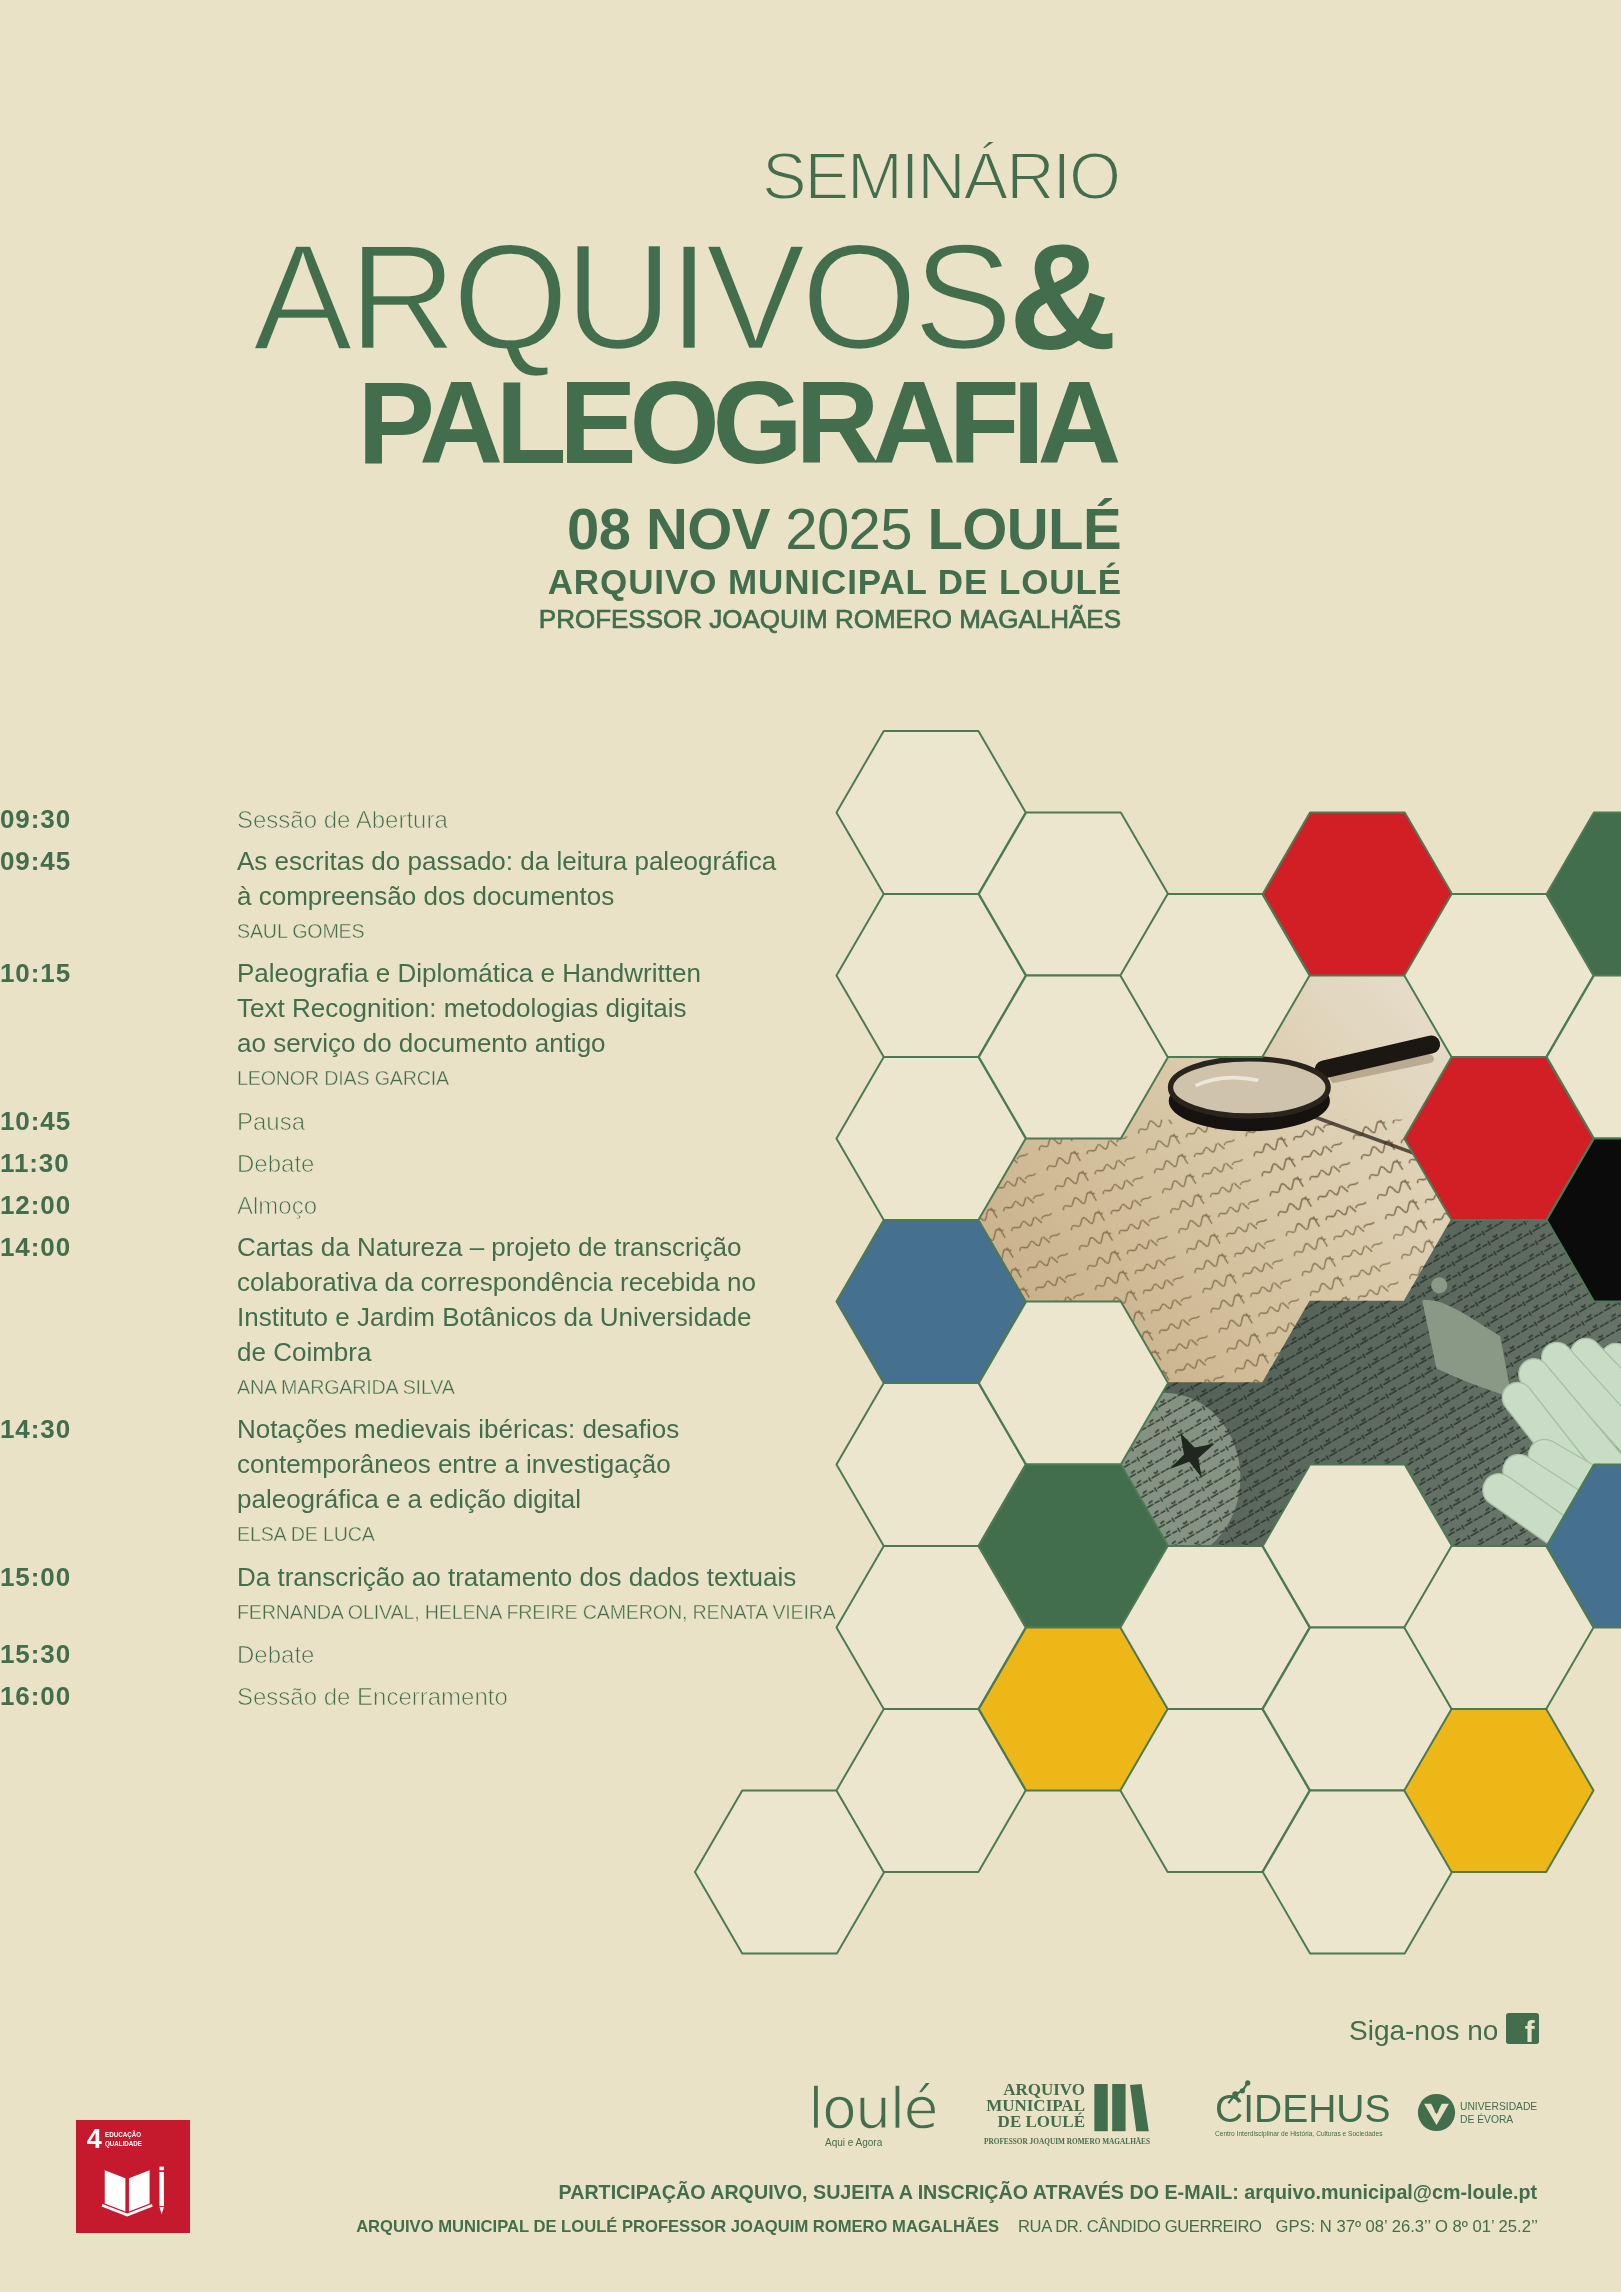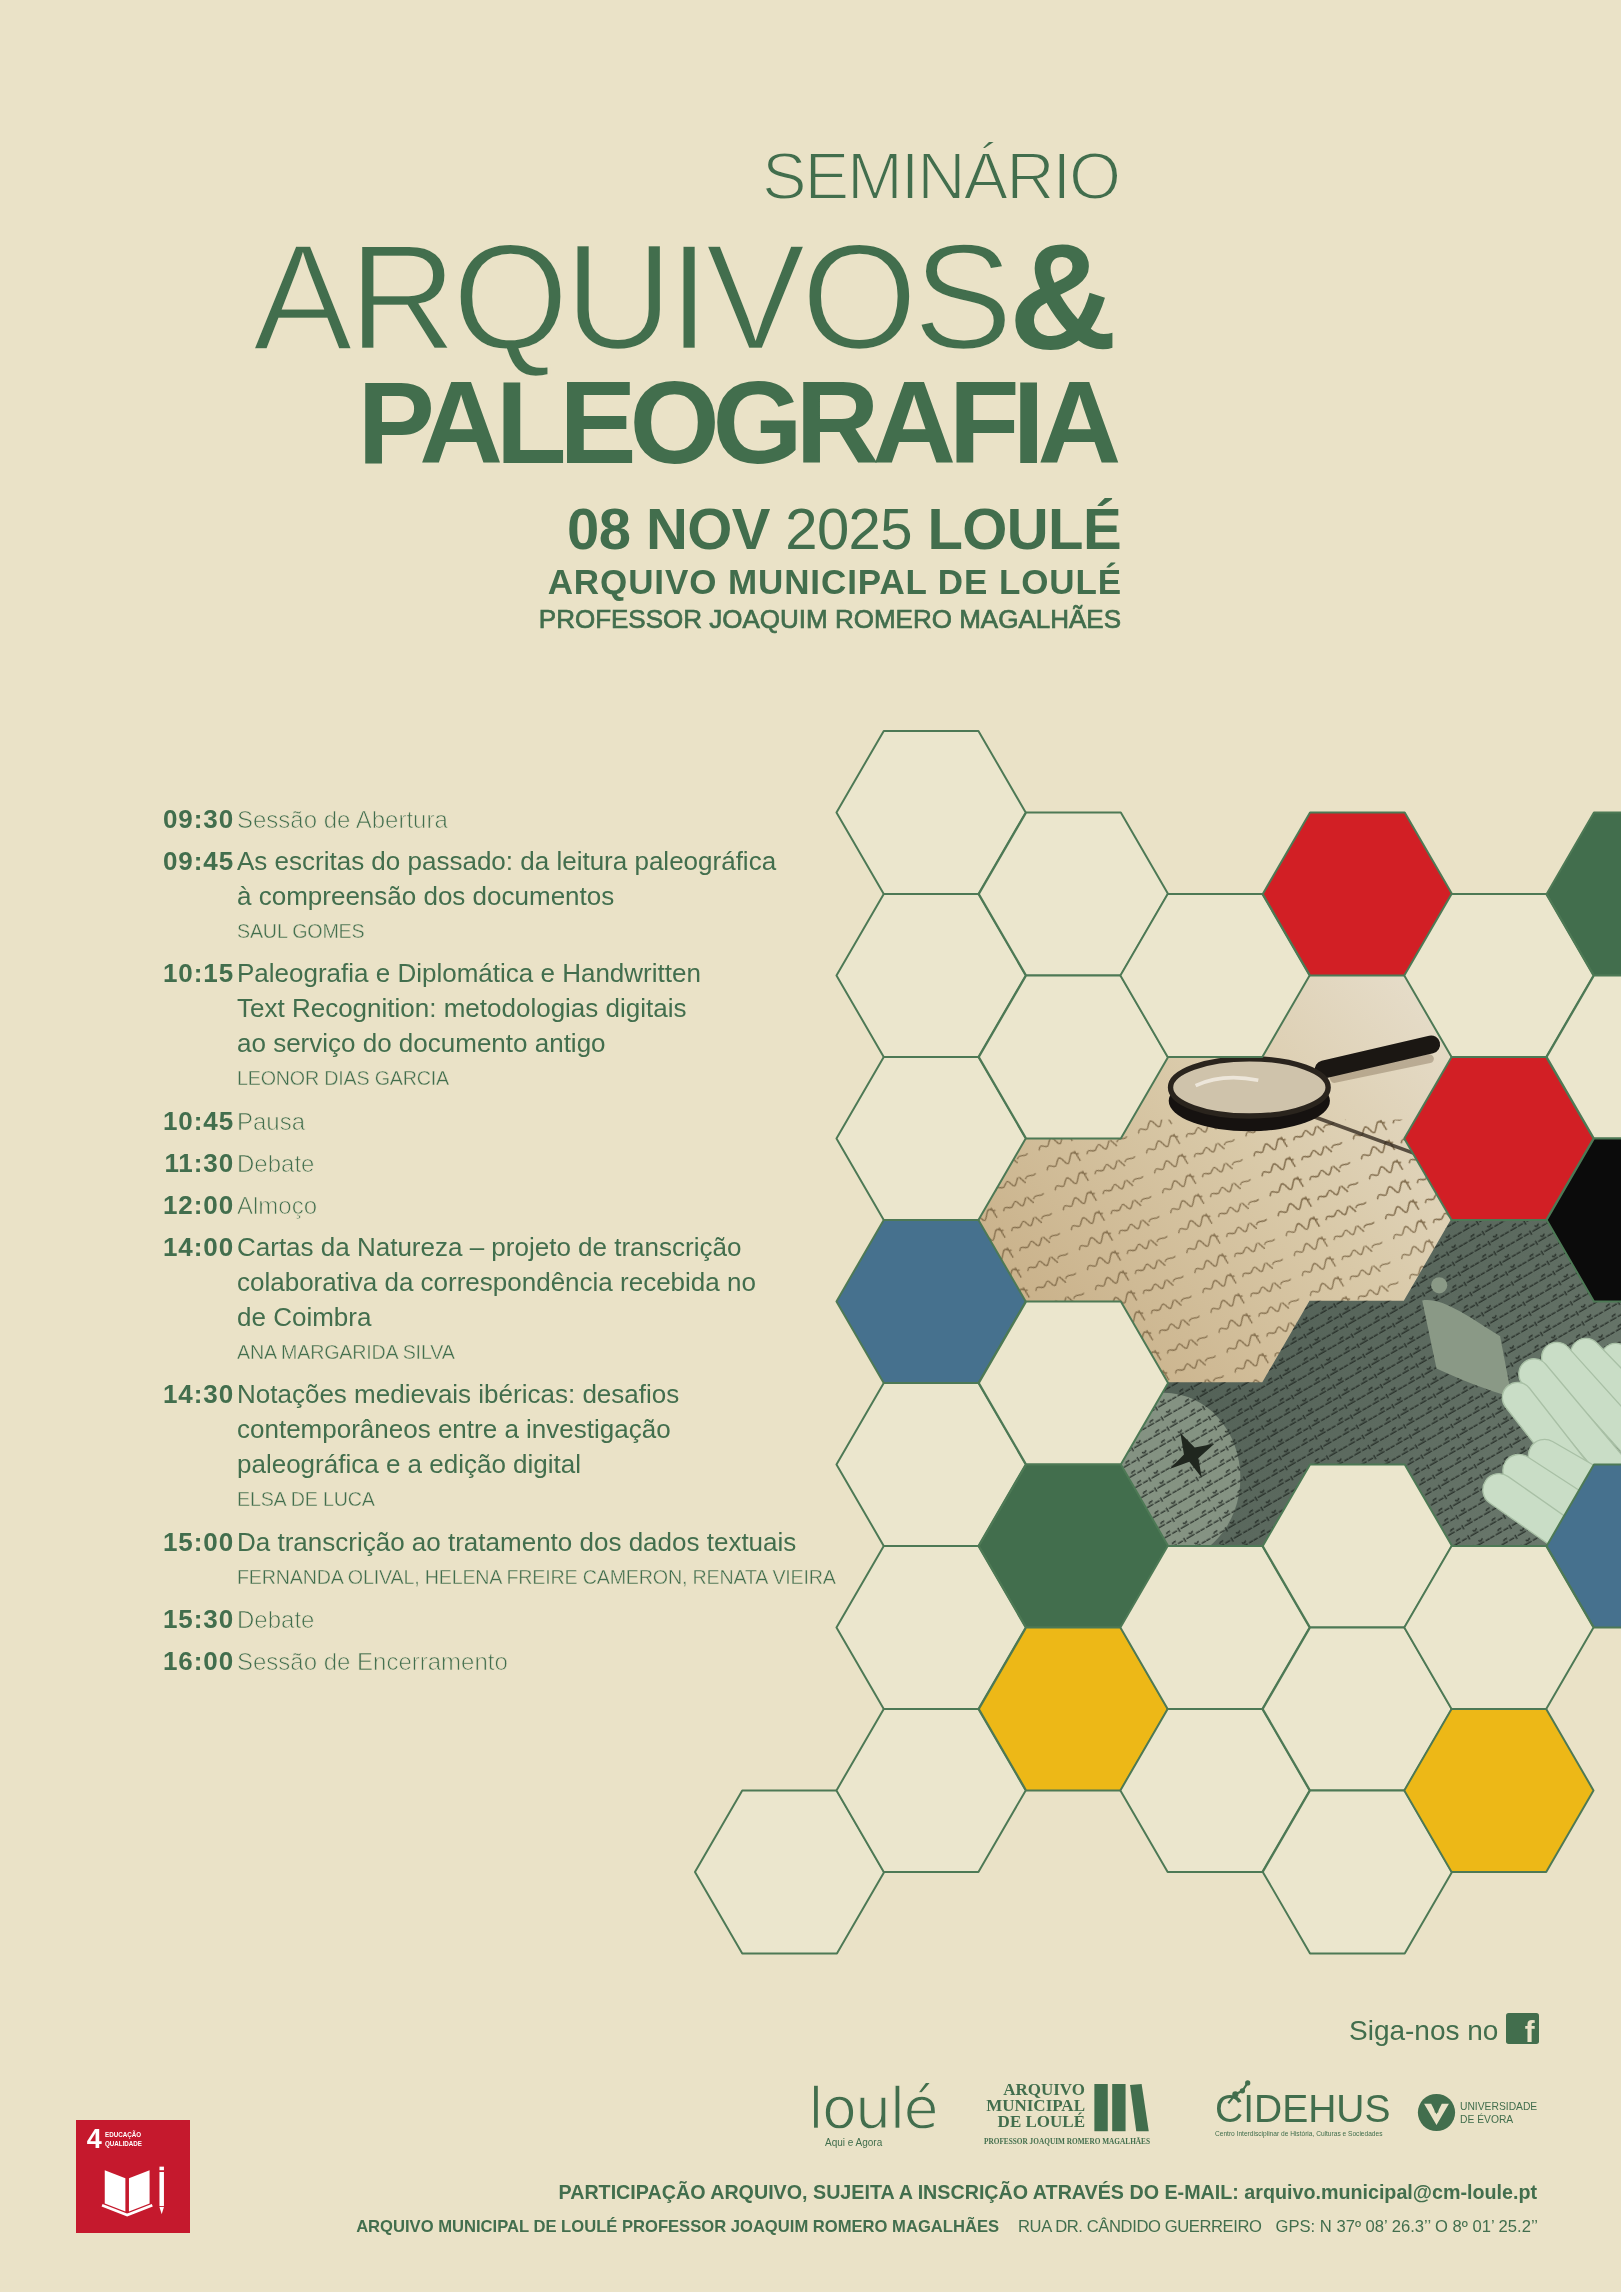--- a/index.html
+++ b/index.html
@@ -16,21 +16,21 @@
 #t1 .amp{font-weight:bold;letter-spacing:0}
 #t2{right:507px;top:365px;font-size:116px;line-height:116px;font-weight:bold;letter-spacing:-7.2px}
 #date{right:500px;top:500px;font-size:58px;line-height:58px;letter-spacing:-0.6px}
 #date .b{font-weight:bold}
 #venue{right:499px;top:564px;font-size:35px;line-height:35px;font-weight:bold;letter-spacing:0.9px}
 #venue-sub{right:500px;top:606px;font-size:26px;line-height:26px;-webkit-text-stroke:0.7px #426E4D}
 
 
 #sched{position:absolute;left:0;top:802px;z-index:2}
 .item{display:flex;margin-bottom:7.2px}
-.time{width:234px;flex:none;text-align:right;font-weight:bold;font-size:26px;line-height:35px;letter-spacing:0.9px}
+.time{width:234px;flex:none;font-weight:bold;font-size:26px;line-height:35px;letter-spacing:0.9px}
 .body{margin-left:3px}
 .tl{font-size:26px;line-height:35px;white-space:nowrap}
 .light .tl{font-size:24px;-webkit-text-stroke:0.7px #EAE2C7}
 .sp{font-size:19.7px;line-height:35px;white-space:nowrap;-webkit-text-stroke:0.4px #EAE2C7;letter-spacing:-0.2px}
 
 
 #siga{position:absolute;left:1349px;top:2017px;font-size:28px;line-height:28px;white-space:nowrap}
 #fb{position:absolute;left:1506px;top:2013px;width:33px;height:31px;background:#426E4D;border-radius:2.7px;color:#EAE2C7;font-weight:bold;font-size:29.6px;line-height:37px;text-align:right;padding-right:4.5px;overflow:hidden}
 #loule{position:absolute;left:808px;top:2080px;font-family:"DejaVu Sans",sans-serif;font-size:57px;line-height:57px;letter-spacing:-1.8px;-webkit-text-stroke:1.3px #EAE2C7;white-space:nowrap}
 #loule-tag{position:absolute;left:825px;top:2137px;font-size:10px;line-height:11.6px;white-space:nowrap}
@@ -211,20 +211,21 @@
     <div class="time">12:00</div>
     <div class="body light">
       <div class="tl">Almoço</div>
     </div>
   </div>
   <div class="item">
     <div class="time">14:00</div>
     <div class="body">
       <div class="tl">Cartas da Natureza – projeto de transcrição</div>
       <div class="tl">colaborativa da correspondência recebida no</div>
+      <div class="tl">Instituto e Jardim Botânicos da Universidade</div>
       <div class="tl">de Coimbra</div>
       <div class="sp">ANA MARGARIDA SILVA</div>
     </div>
   </div>
   <div class="item">
     <div class="time">14:30</div>
     <div class="body">
       <div class="tl">Notações medievais ibéricas: desafios</div>
       <div class="tl">contemporâneos entre a investigação</div>
       <div class="tl">paleográfica e a edição digital</div>

